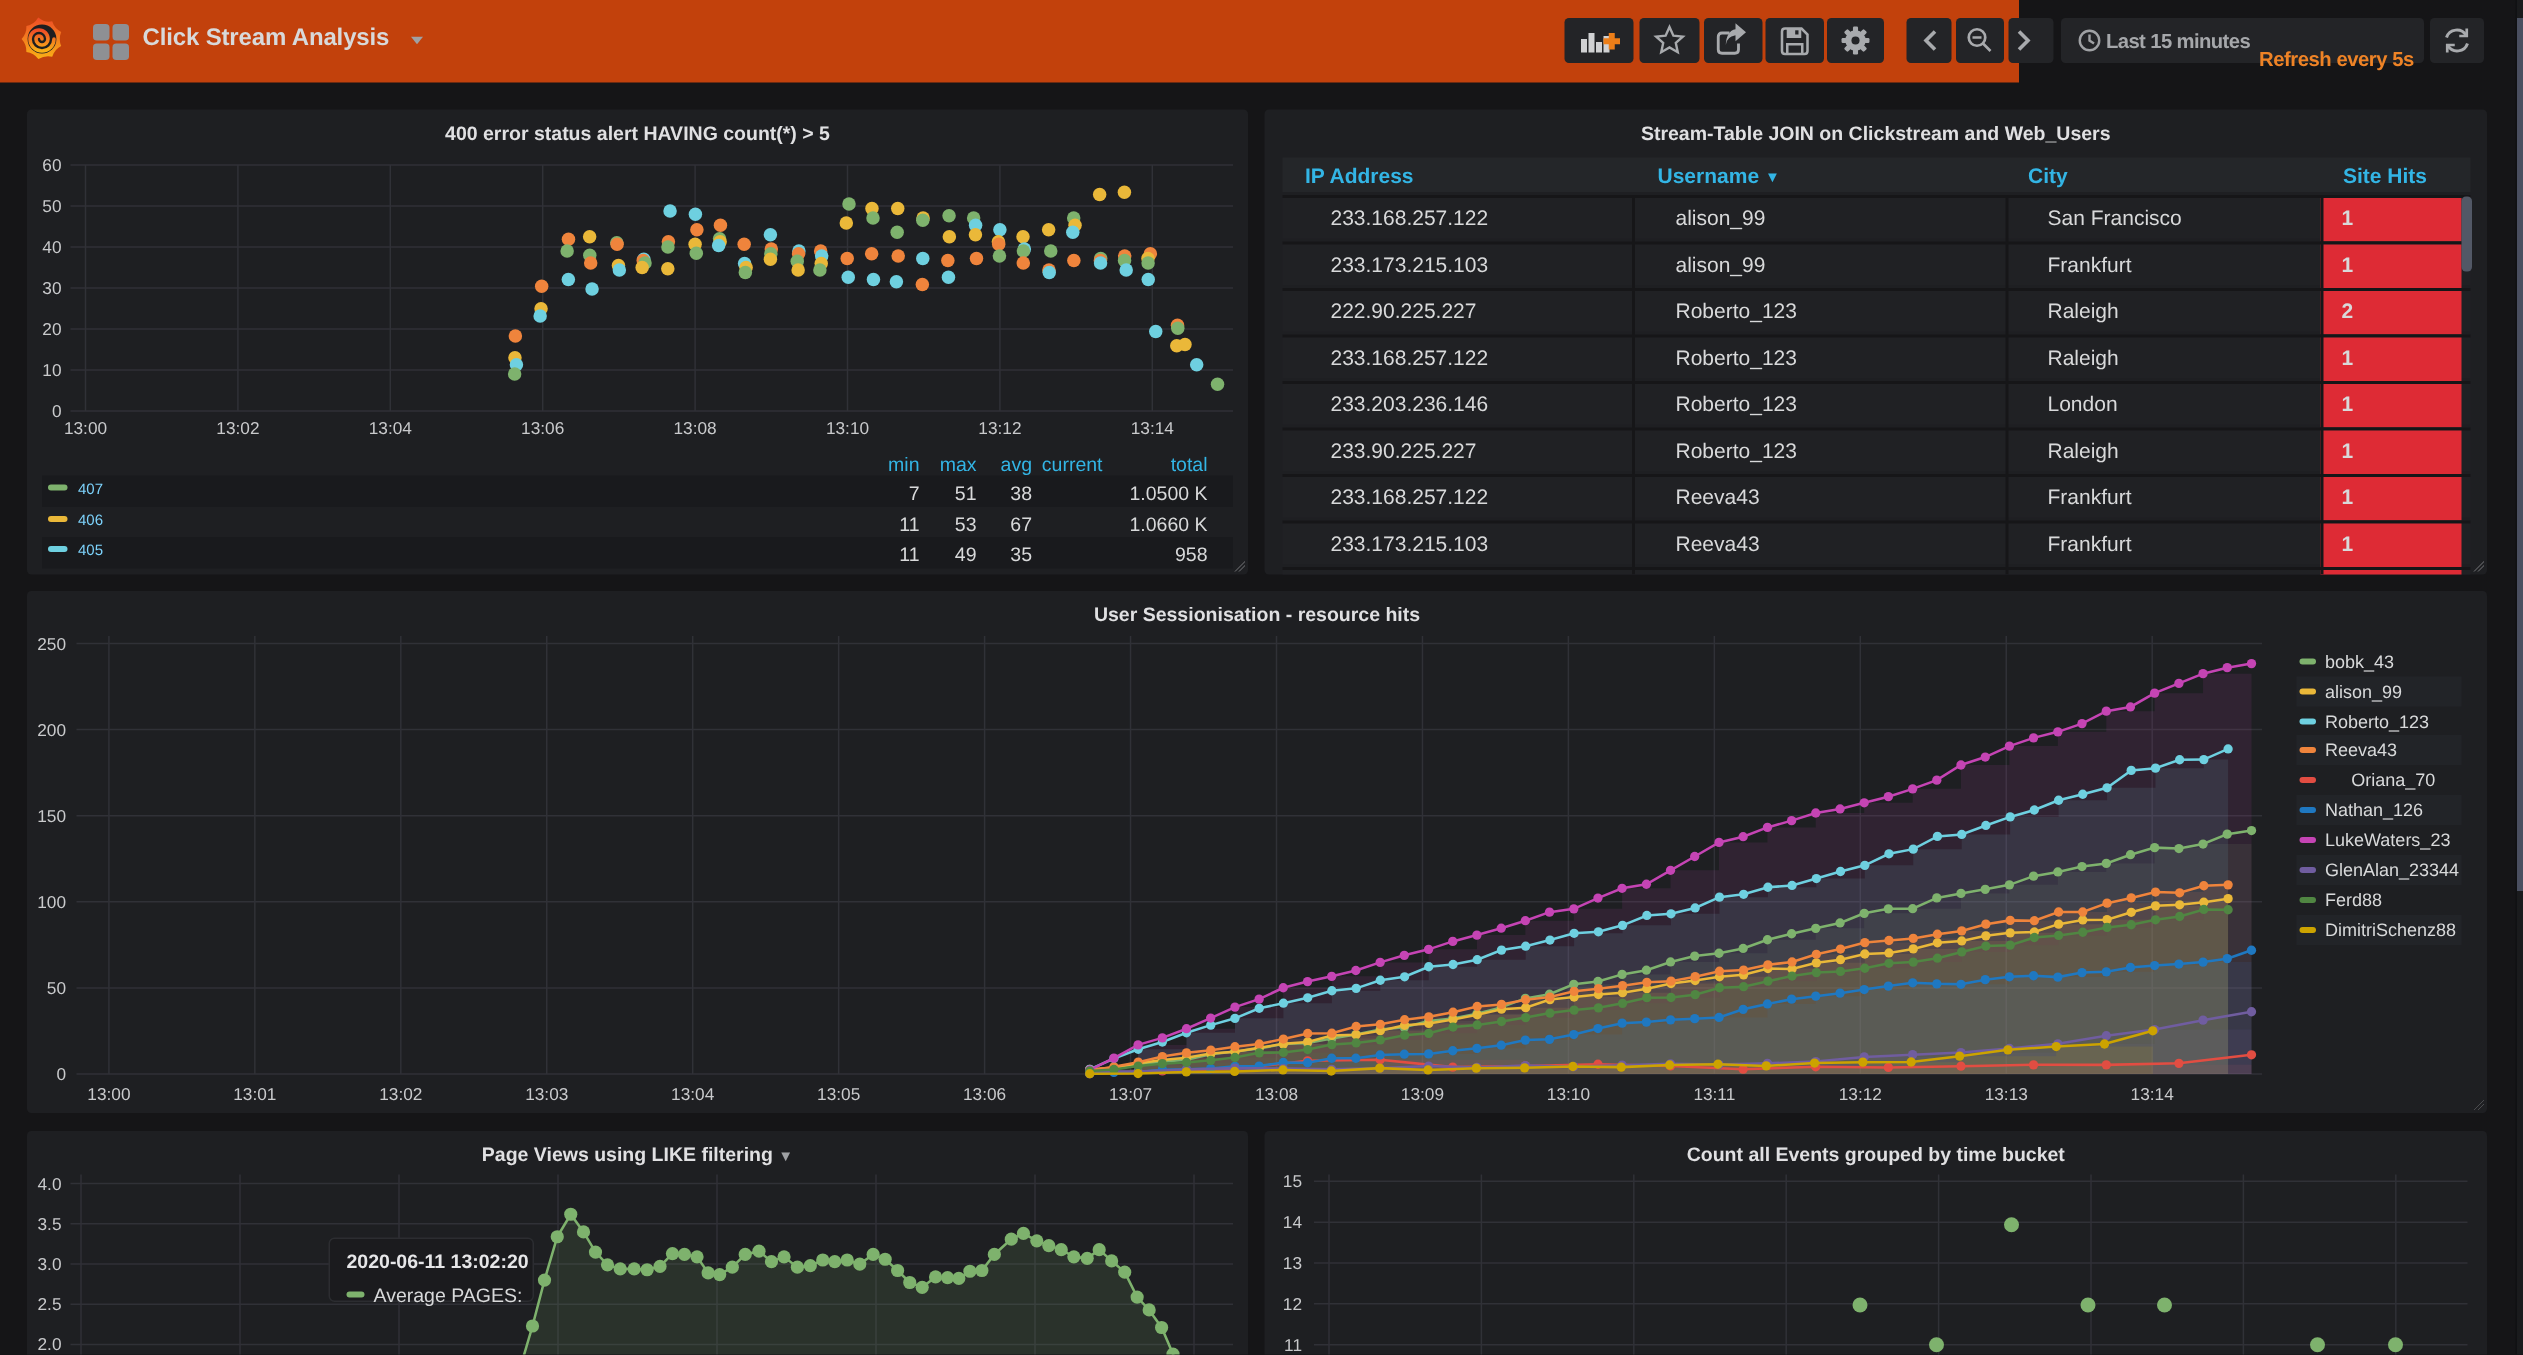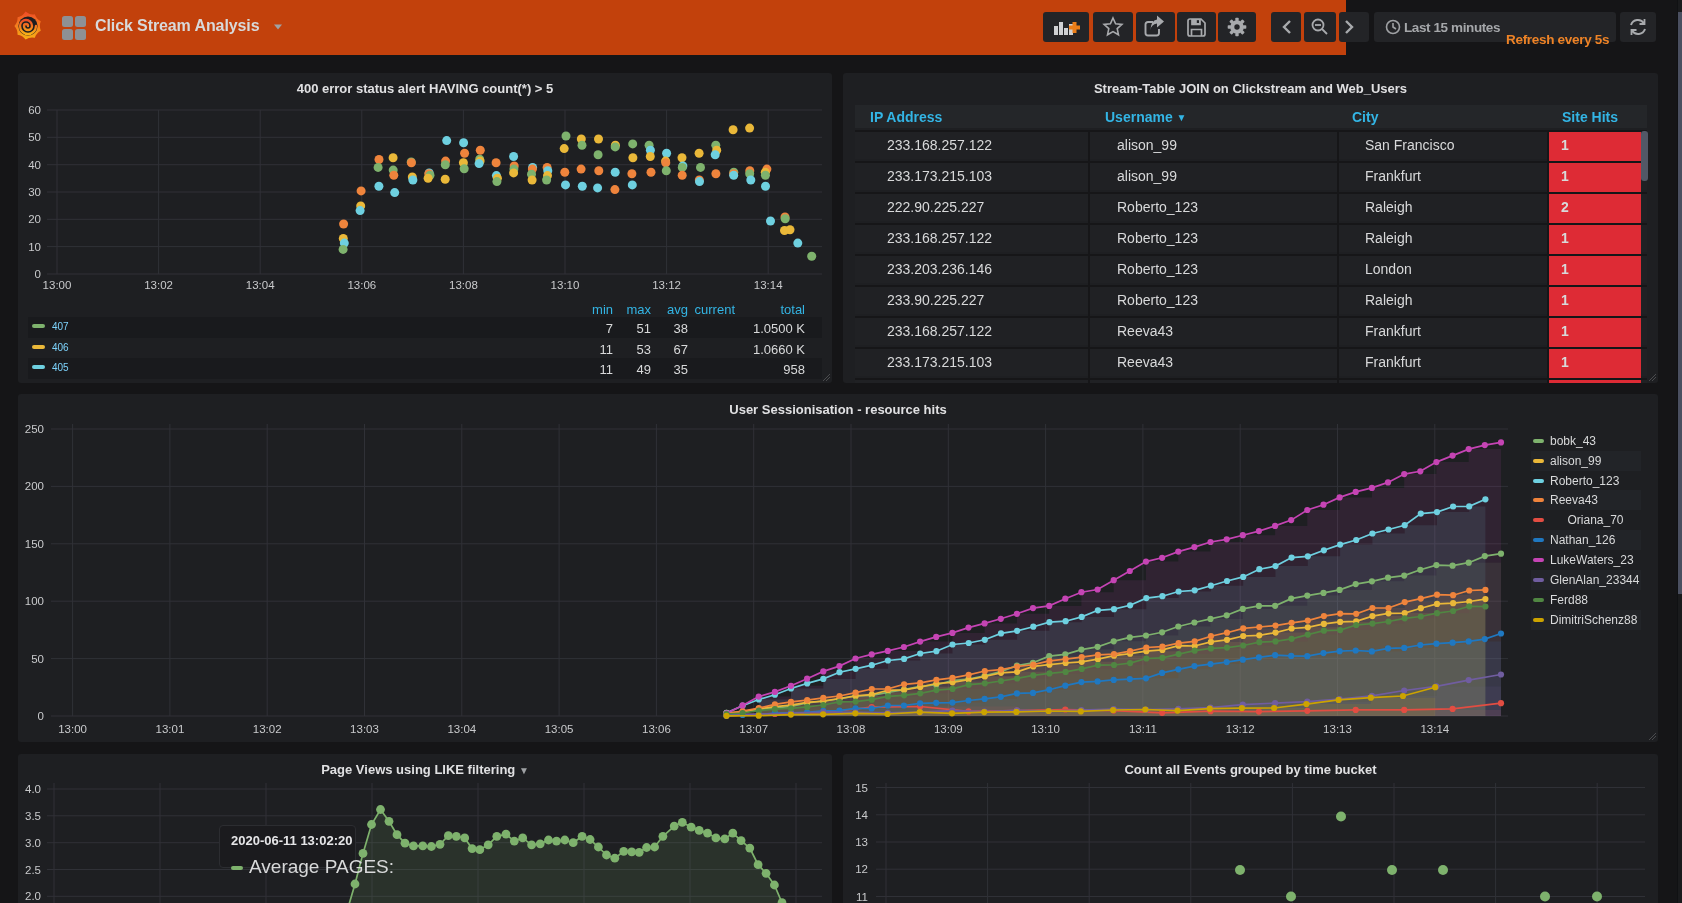--- a/index.html
+++ b/index.html
@@ -948,21 +948,21 @@
 <circle cx="723.1" cy="86.6" r="4.4" fill="#7EB26D"></circle>
 <circle cx="731.8" cy="94.1" r="4.4" fill="#7EB26D"></circle>
 <circle cx="740.1" cy="110.7" r="4.4" fill="#7EB26D"></circle>
 <circle cx="748.1" cy="119.3" r="4.4" fill="#7EB26D"></circle>
 <circle cx="756.4" cy="131.0" r="4.4" fill="#7EB26D"></circle>
 <circle cx="764.0" cy="148.7" r="4.4" fill="#7EB26D"></circle>
 <circle cx="772.0" cy="171.8" r="4.4" fill="#7EB26D"></circle>
   </svg>
   <div style="position:absolute;left:201px;top:35px;width:137px;height:43px;background:#1b1b1e;border:1px solid #2c2d31;border-radius:4px;z-index:5;margin-top:36px;">
     <div style="position:absolute;left:11px;top:7px;font-size:13px;font-weight:bold;color:#e6e6e8;white-space:nowrap;">2020-06-11 13:02:20</div>
-    <div style="position:absolute;left:11px;top:30px;font-size:19px;color:#d8d9da;white-space:nowrap;"><span style="display:inline-block;width:12px;height:4px;border-radius:2px;background:#7EB26D;vertical-align:3px;margin-right:6px;"></span>Average PAGES:</div>
+    <div style="position:absolute;left:11px;top:30px;font-size:13px;color:#d8d9da;white-space:nowrap;"><span style="display:inline-block;width:12px;height:4px;border-radius:2px;background:#7EB26D;vertical-align:3px;margin-right:6px;"></span>Average PAGES:</div>
   </div>
 </div>
 
 <div class="panel" style="left:843px;top:754px;width:815px;height:260px;">
   <div class="ptitle">Count all Events grouped by time bucket</div>
   <svg width="815" height="260">
 <line x1="33" y1="33.5" x2="802" y2="33.5" stroke="#303137" stroke-width="1"></line>
 <line x1="33" y1="60.8" x2="802" y2="60.8" stroke="#303137" stroke-width="1"></line>
 <line x1="33" y1="88.0" x2="802" y2="88.0" stroke="#303137" stroke-width="1"></line>
 <line x1="33" y1="115.2" x2="802" y2="115.2" stroke="#303137" stroke-width="1"></line>

